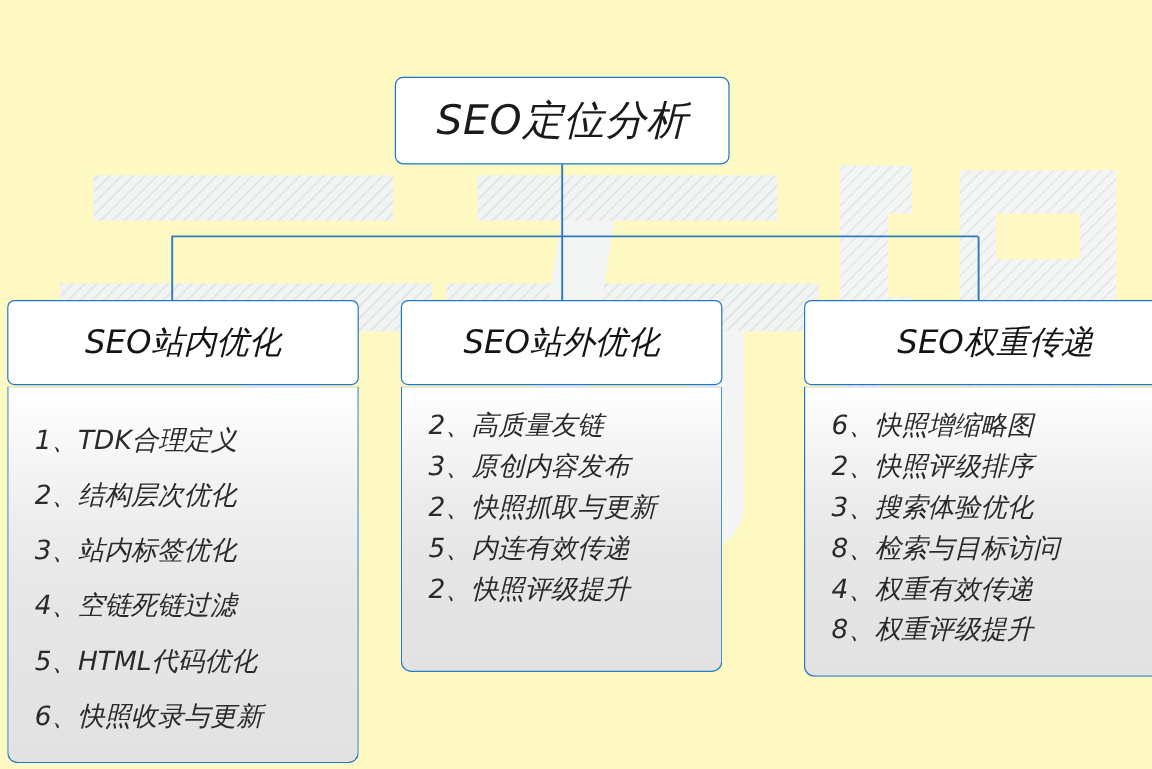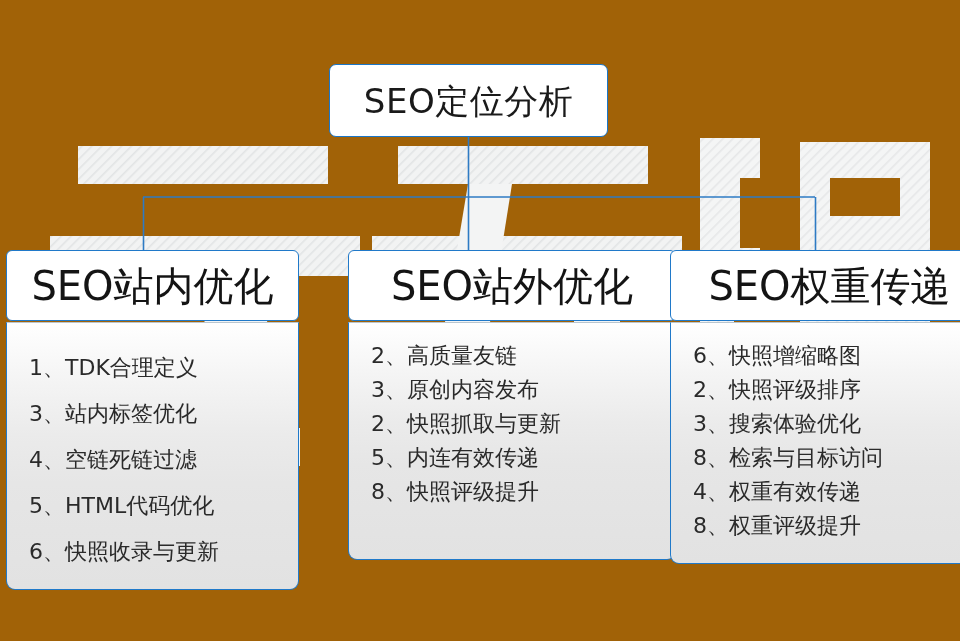--- a/index.html
+++ b/index.html
@@ -5,21 +5,22 @@
   * { box-sizing: border-box; margin: 0; padding: 0; }
   html, body {
     width: 960px; height: 641px;
     background: #ffffff;
     font-family: "DejaVu Sans", "Liberation Sans", sans-serif;
     overflow: hidden;
   }
   #stage {
     position: relative;
     width: 960px; height: 641px;
-    background: #a16207;
+    background: #fef9c3;
+    font-style: italic;
   }
 
   
   #watermark {
     position: absolute;
     left: 0; top: 118px;
     width: 960px; height: 420px;
     z-index: 0;
     pointer-events: none;
     opacity: 1;
@@ -64,21 +65,21 @@
   .col-head {
     background: #ffffff;
     border: 1.5px solid #2079c9;
     border-radius: 6px;
     height: 71px;
     display: flex;
     align-items: center;
     justify-content: center;
   }
   .col-head-text {
-    font-size: 40px;
+    font-size: 27px;
     color: #141414;
     line-height: 1;
     white-space: nowrap;
   }
   .col-body {
     margin-top: 1px;
     border: 1.4px solid #2079c9;
     border-top: 1px solid #b9c6d0;
     border-radius: 0 0 9px 9px;
     background:
@@ -174,37 +175,38 @@
   <div class="root-box">
     <div class="root-title">SEO定位分析</div>
   </div>
 
   <div class="column" id="col-0" style="left:6px; top:250px; width:293px;">
     <div class="col-head">
       <div class="col-head-text">SEO站内优化</div>
     </div>
     <div class="col-body">
       <div class="item">1、TDK合理定义</div>
+      <div class="item">2、结构层次优化</div>
       <div class="item">3、站内标签优化</div>
       <div class="item">4、空链死链过滤</div>
       <div class="item">5、HTML代码优化</div>
       <div class="item">6、快照收录与更新</div>
     </div>
   </div>
 
-  <div class="column" id="col-1" style="left:348px; top:250px; width:328px;">
+  <div class="column" id="col-1" style="left:334px; top:250px; width:268px;">
     <div class="col-head">
       <div class="col-head-text">SEO站外优化</div>
     </div>
     <div class="col-body">
       <div class="item">2、高质量友链</div>
       <div class="item">3、原创内容发布</div>
       <div class="item">2、快照抓取与更新</div>
       <div class="item">5、内连有效传递</div>
-      <div class="item">8、快照评级提升</div>
+      <div class="item">2、快照评级提升</div>
     </div>
   </div>
 
   <div class="column" id="col-2" style="left:670px; top:250px; width:319px;">
     <div class="col-head">
       <div class="col-head-text">SEO权重传递</div>
     </div>
     <div class="col-body">
       <div class="item">6、快照增缩略图</div>
       <div class="item">2、快照评级排序</div>

